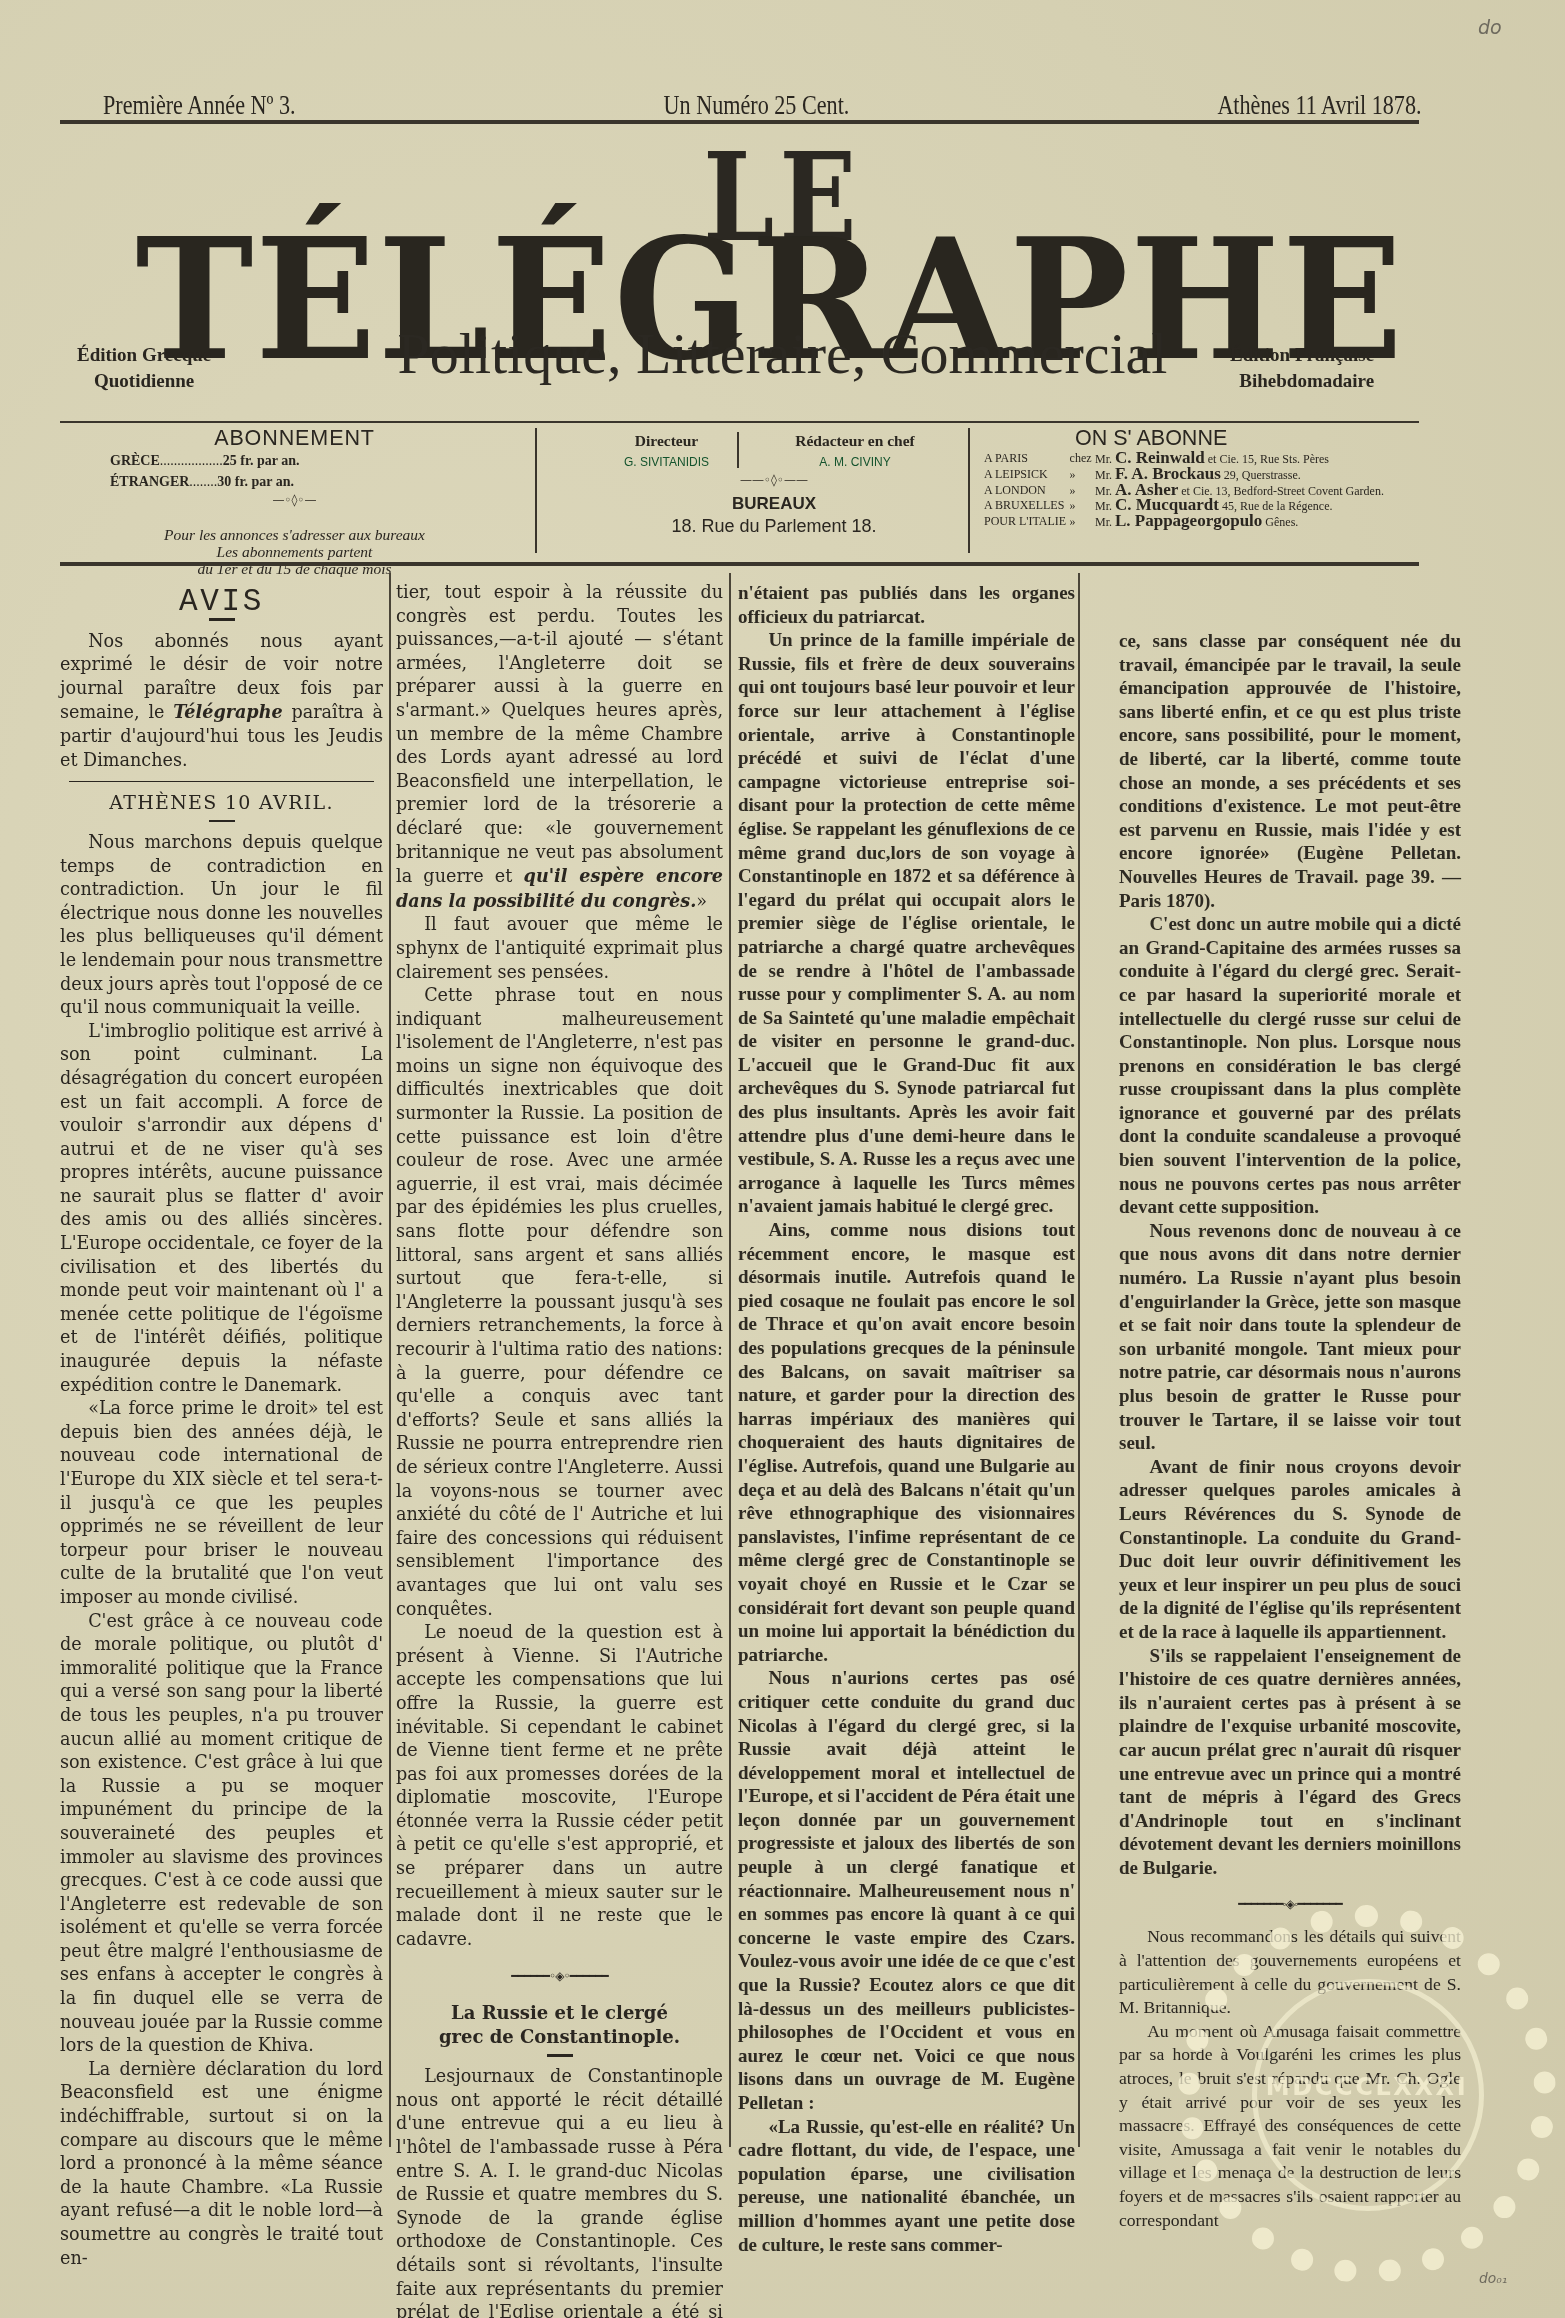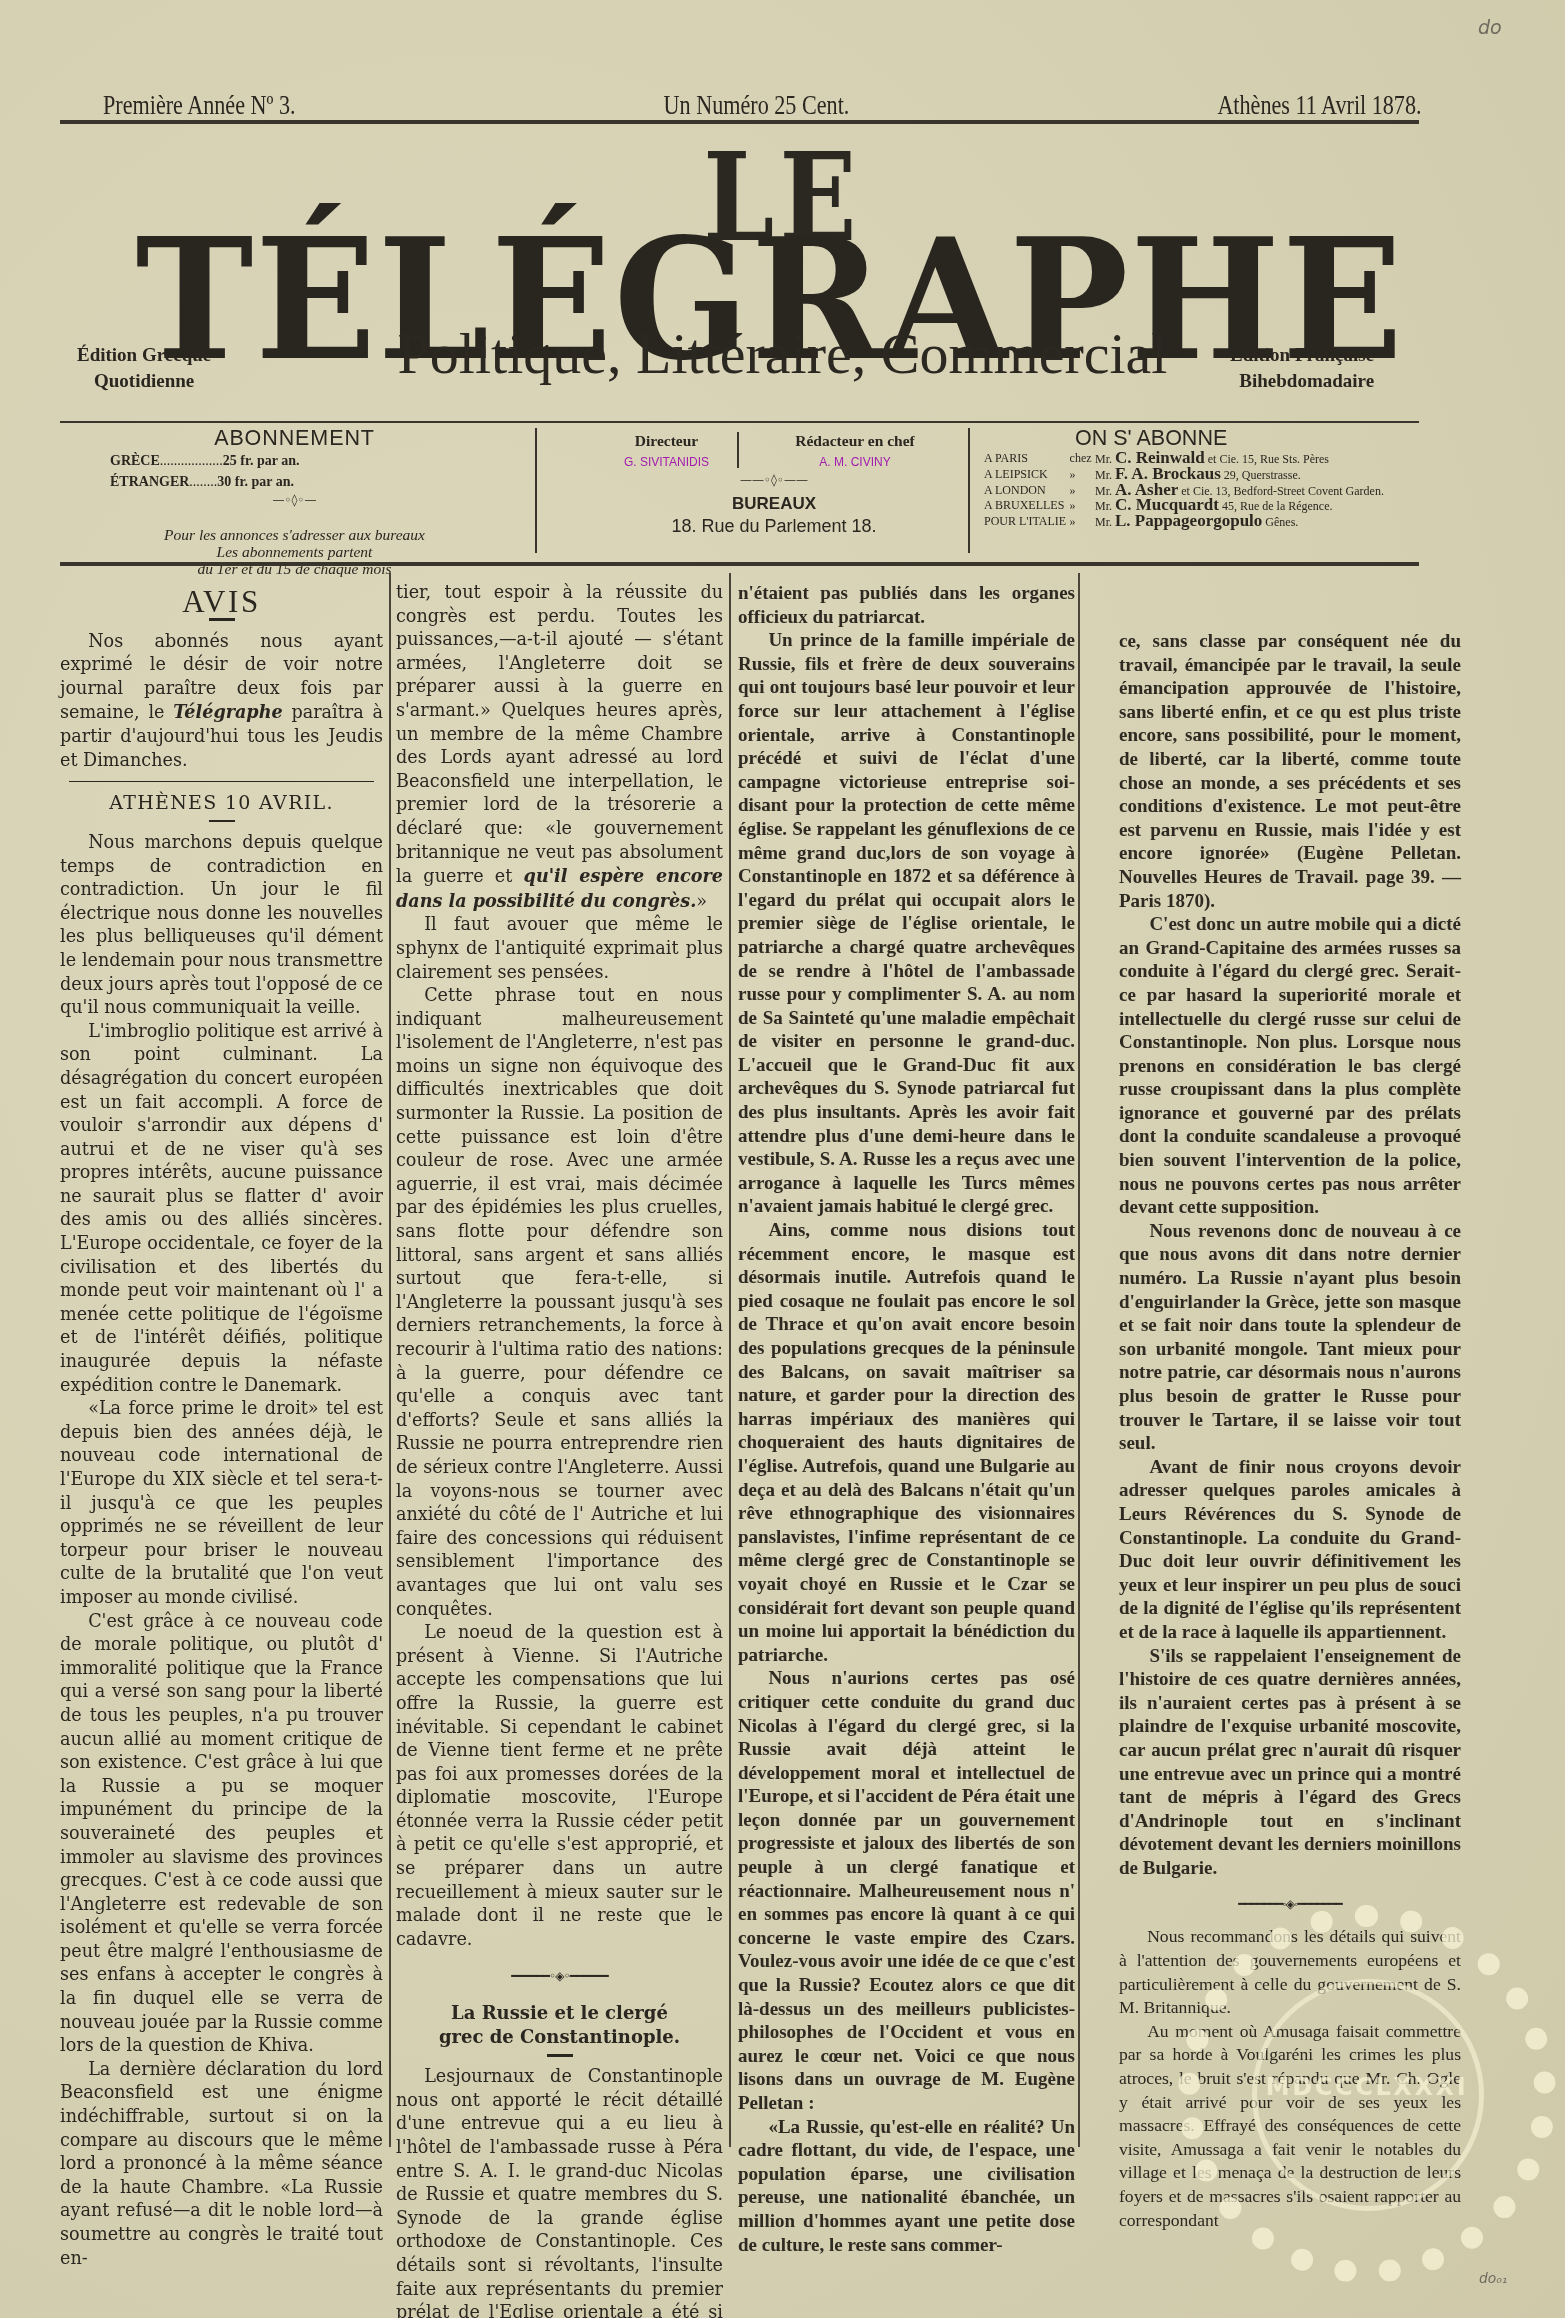--- a/index.html
+++ b/index.html
@@ -39,41 +39,41 @@
   .band { position: absolute; left: 60px; top: 423px; width: 1359px; height: 138px; }
   .band-col { position: absolute; top: 0; height: 138px; }
   .abonn { left: 0; width: 469px; }
   .abonn .h { text-align: center; font-family: "Liberation Sans", sans-serif; font-size: 21.5px; letter-spacing: 0.9px; margin-top: 3.4px; }
   .abonn .row { font-family: "Liberation Serif", serif; font-weight: bold; font-size: 14px; margin-left: 50px; line-height: 20.6px; }
   .abonn .note { font-family: "Liberation Serif", serif; font-style: italic; font-size: 15.5px; text-align: center; line-height: 17px; margin-top: 19px; }
   .orn { text-align: center; font-size: 12px; color: #3a352c; }
   .vline { position: absolute; top: 5.2px; width: 1.7px; height: 125px; background: #3a352c; }
   .dir { left: 482px; width: 249px; }
   .dir .h, .red .h { font-family: "Liberation Serif", serif; font-weight: bold; font-size: 15.5px; text-align: center; margin-top: 8.6px; }
-  .dir .v, .red .v { font-family: "Liberation Sans", sans-serif; font-size: 12px; text-align: center; margin-top: 5.2px; color: #a21caf; }
+  .dir .v, .red .v { font-family: "Liberation Sans", sans-serif; font-size: 12px; text-align: center; margin-top: 5.2px; color: #14532d; }
   .red { left: 679px; width: 232px; }
   .bureaux { position: absolute; left: 482px; top: 71px; width: 464px; text-align: center; font-family: "Liberation Sans", sans-serif; }
   .bureaux .h { font-weight: bold; font-size: 17px; }
   .bureaux .v { font-size: 18px; margin-top: 1.7px; }
   .abonne { left: 912px; width: 447px; }
   .abonne .h { font-family: "Liberation Sans", sans-serif; font-size: 21.5px; margin-left: 103px; margin-top: 3.4px; }
   .abonne table { border-collapse: collapse; font-family: "Liberation Serif", serif; font-size: 12px; margin-left: 12px; }
   .abonne td { padding: 0 3.4px 0 0; line-height: 14.6px; vertical-align: top; white-space: nowrap; }
   .abonne .nm { font-weight: bold; font-size: 17px; }
 
   
   .col { position: absolute; top: 581px; font-family: "DejaVu Serif", serif; font-size: 17.6px; line-height: 23.6px; text-align: justify; hyphens: manual; }
   .col p { margin: 0; text-indent: 1.6em; }
   .col p.noind { text-indent: 0; }
   .c1 { left: 60px; width: 323px; }
   .c2 { left: 396px; width: 327px; }
   .c3 { left: 738px; width: 337px; }
   .c4 { left: 1119px; width: 342px; margin-top: 48px; }
   .colrule { position: absolute; top: 573px; width: 1.7px; height: 1574px; background: #4a4538; }
-  .sec-title { text-align: center; font-family: Liberation Serif, serif; font-size: 31px; letter-spacing: 2.6px; margin: 8.6px 0 5.2px; }
+  .sec-title { text-align: center; font-family: Liberation Mono, monospace; font-size: 31px; letter-spacing: 2.6px; margin: 8.6px 0 5.2px; }
   .dash { width: 26px; height: 2.6px; background: #2a2620; margin: 5.2px auto 8.6px; }
   .hr { height: 1.7px; background: #2a2620; margin: 8.6px 8.6px; }
   .sec-sub { text-align: center; font-size: 19px; letter-spacing: 1.3px; margin: 5.2px 0 1.7px; }
   .art-title { text-align: center; font-size: 18px; font-weight: bold; line-height: 24px; margin: 12px 0 3.4px; }
   .flourish { text-align: center; font-size: 12px; color: #2a2620; margin: 13.8px 0 8.6px; letter-spacing: -0.9px; }
   .ital { font-style: italic; font-weight: bold; }
   .c3 .body, .c4 .body { font-family: "Liberation Serif", serif; font-size: 19px; font-weight: bold; color: #2e2a22; }
   .c3, .c4 { font-family: "Liberation Serif", serif; }
 
   

